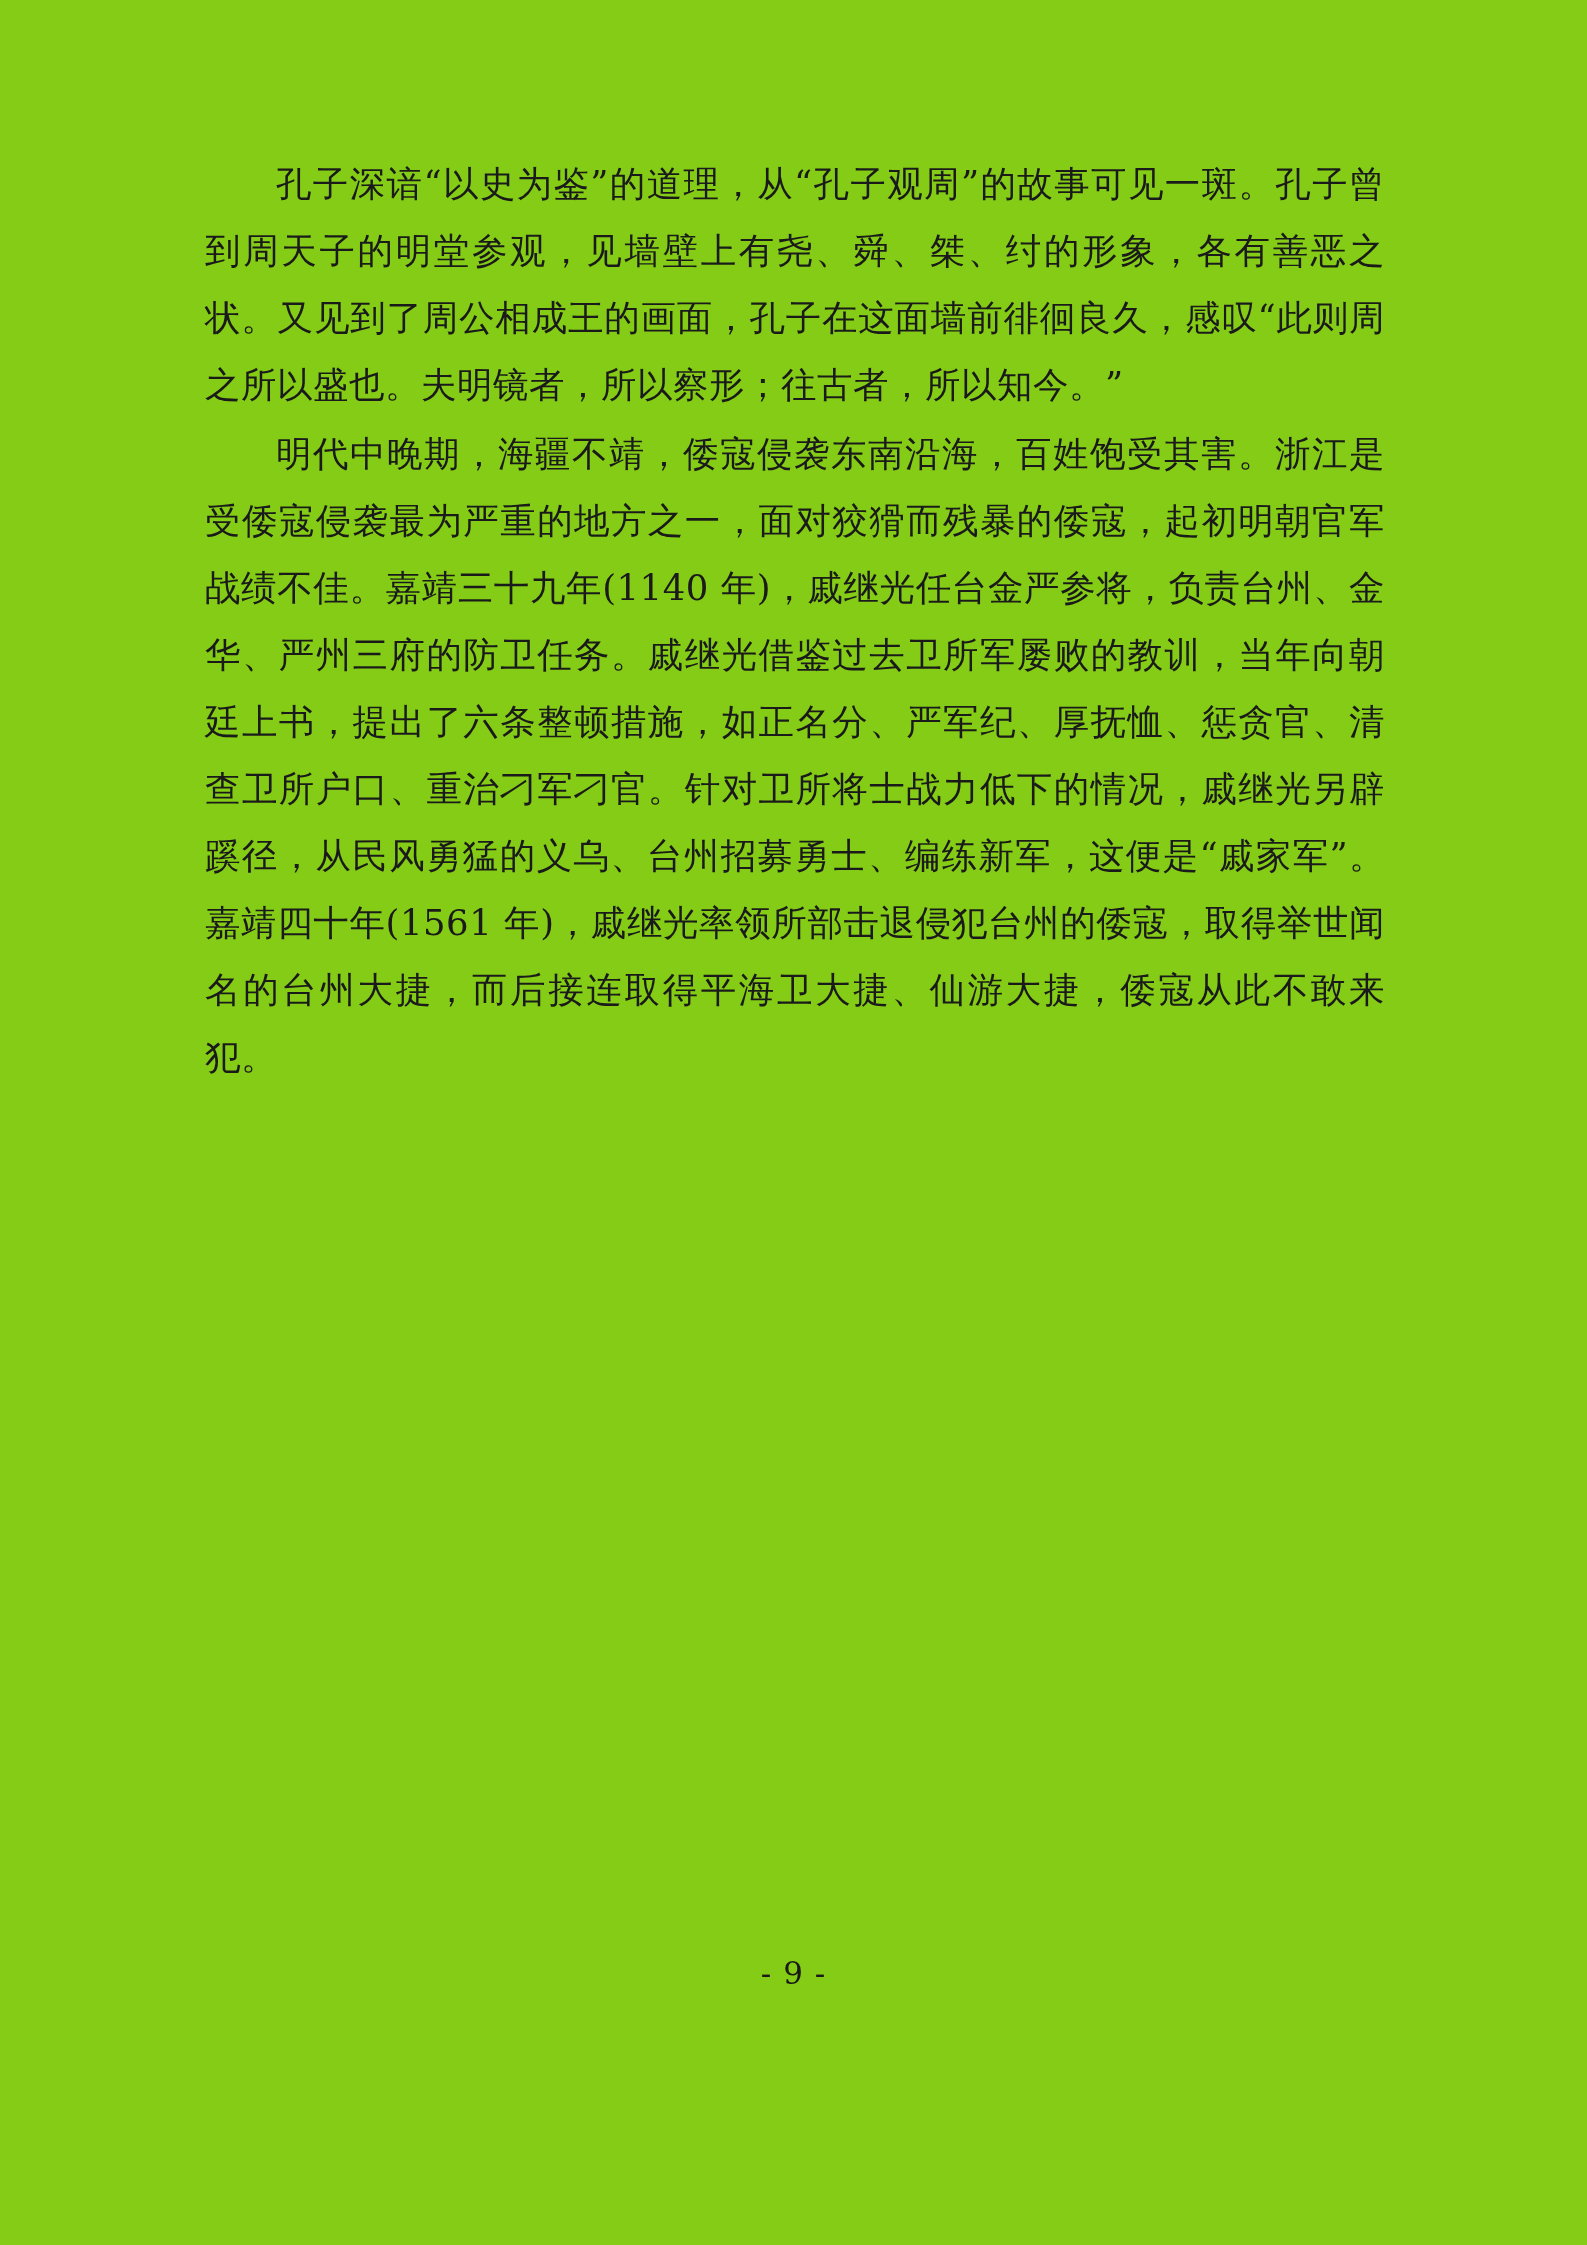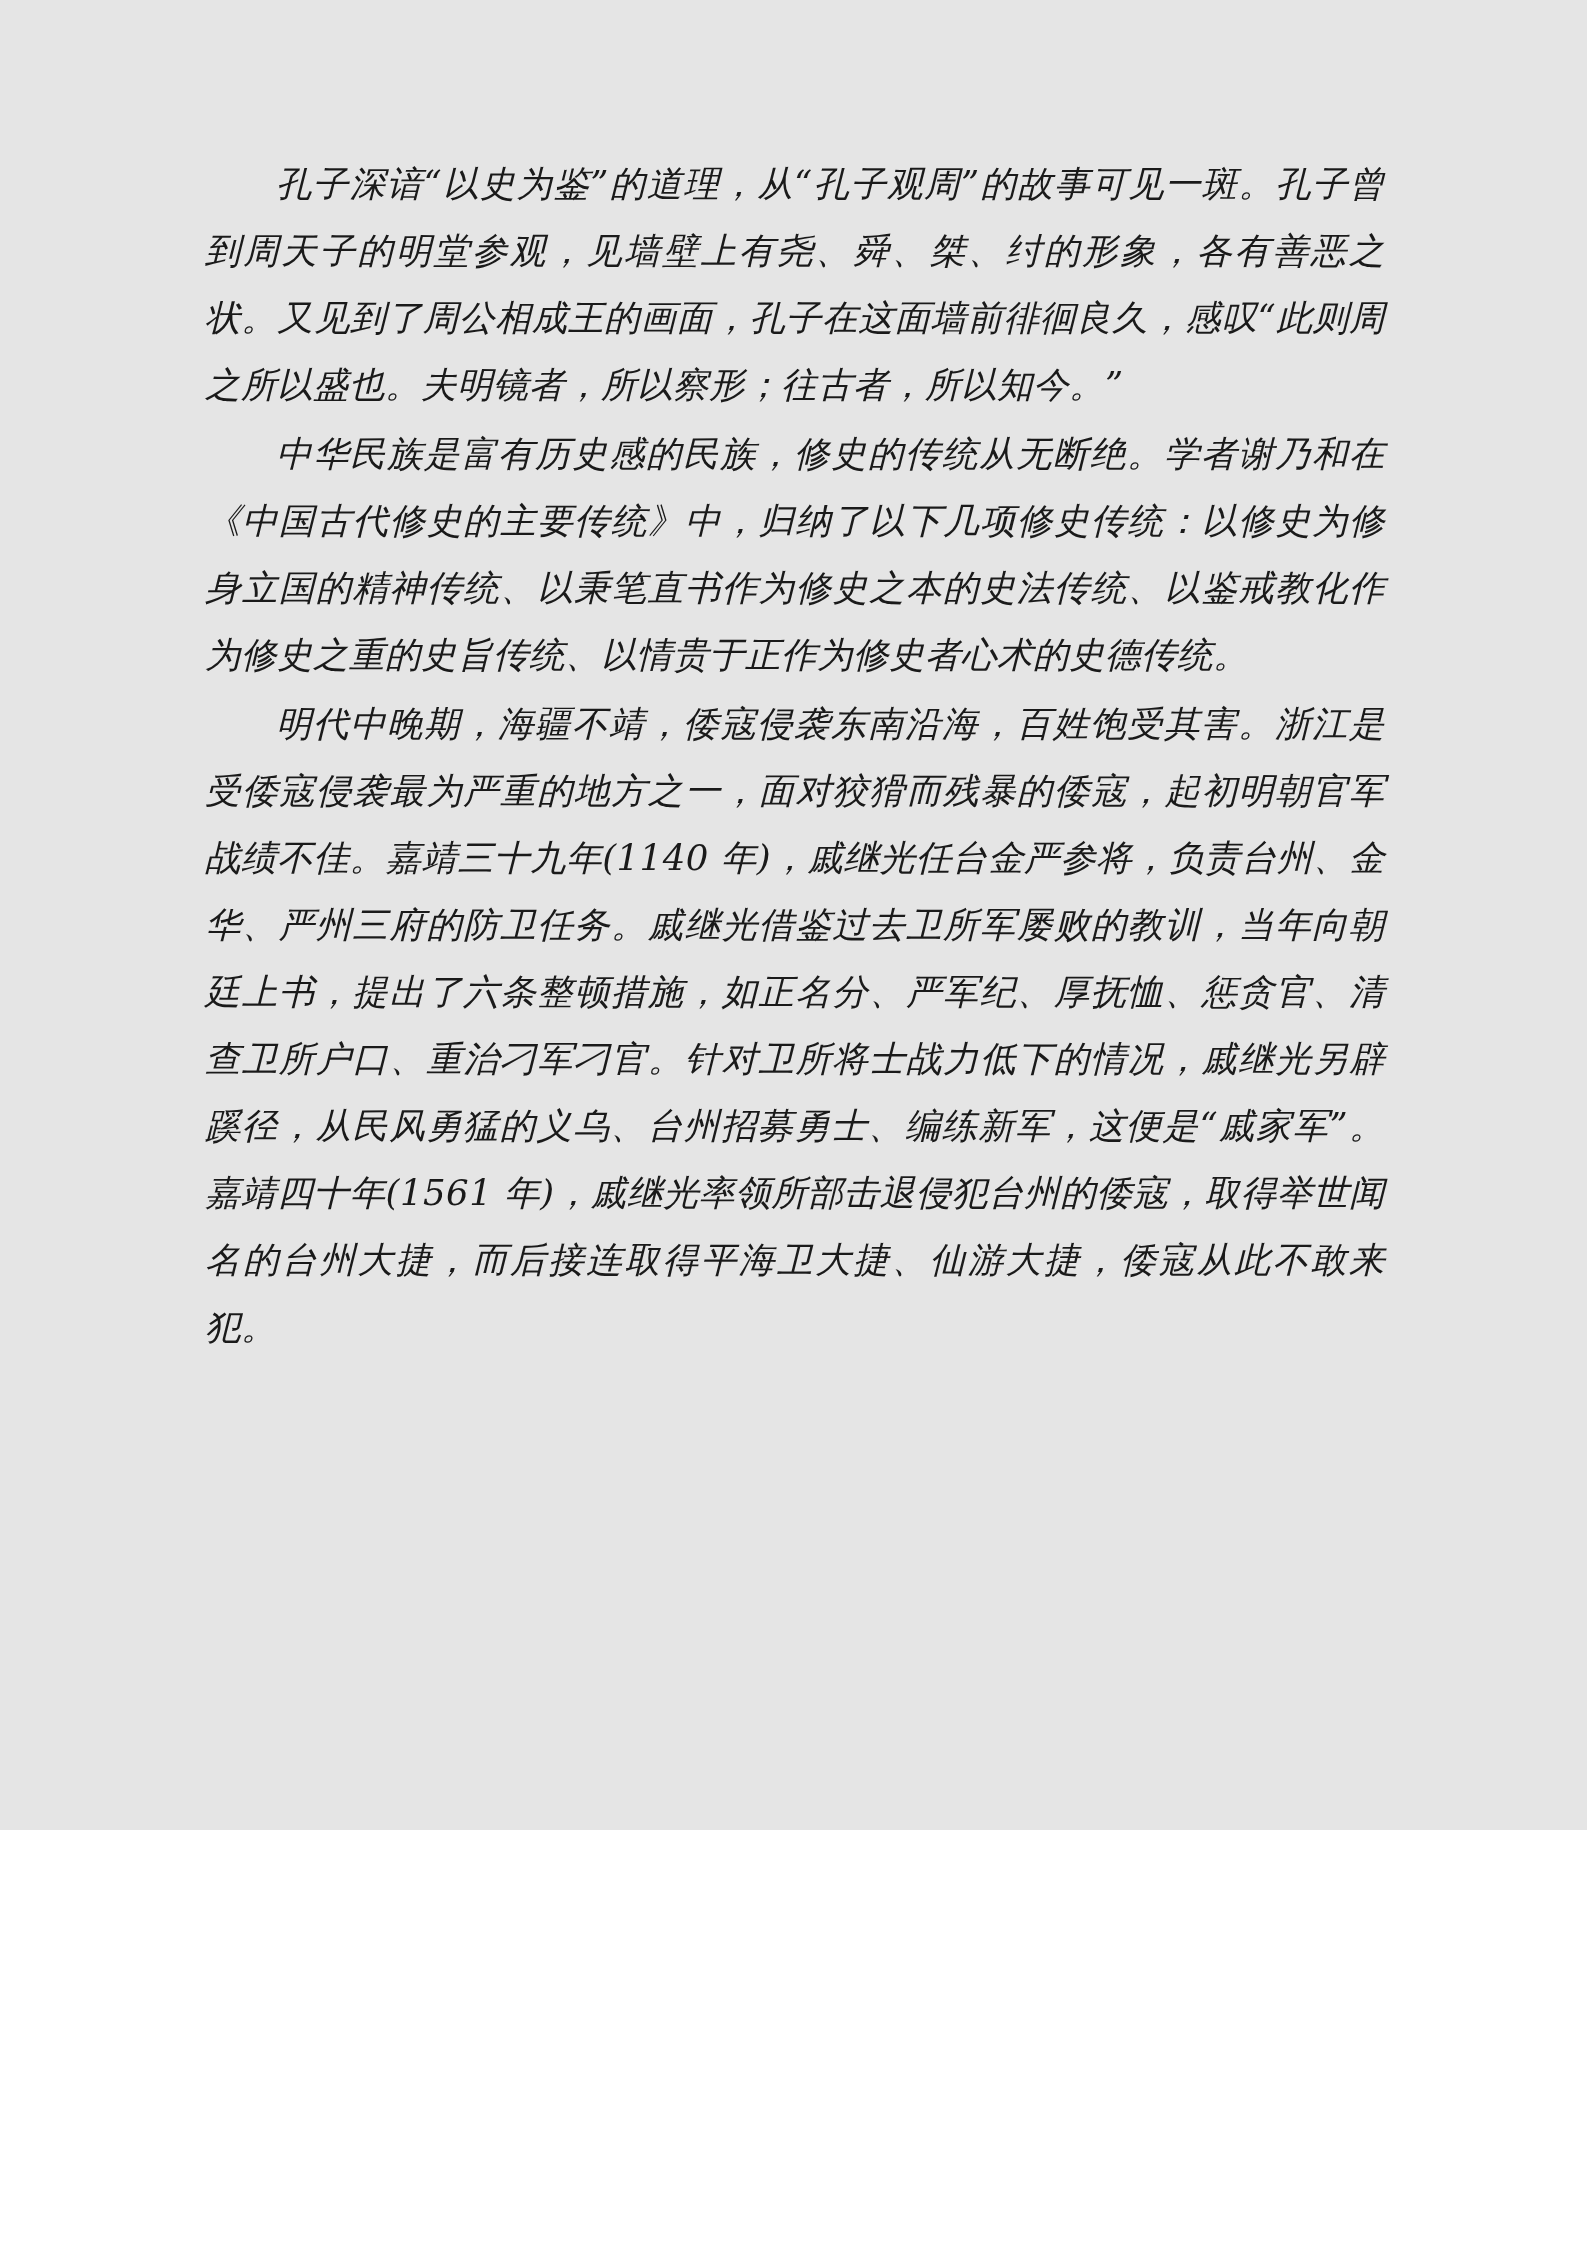--- a/index.html
+++ b/index.html
@@ -10,25 +10,24 @@
   body {
     width: 1587px;
     height: 2245px;
     font-family: "DejaVu Serif", "Liberation Serif", serif;
     color: #000000;
     -webkit-font-smoothing: antialiased;
   }
   .page {
     position: relative;
     width: 1587px;
-    height: 1830px;
+    height: 2245px;
     box-sizing: border-box;
-    background: #e5e5e5;
+    background: #84cc16;
     overflow: hidden;
-    font-style: italic;
   }
   .content {
     position: absolute;
     left: 205px;
     top: 150px;
     width: 1180px;
   }
   .para {
     margin: 0 0 2px 0;
     font-size: 35.5px;
@@ -51,17 +50,16 @@
     color: #1a1a1a;
     letter-spacing: 1px;
   }
 </style>
 </head>
 <body>
 
 <div class="page">
   <div class="content">
     <p class="para">孔子深谙“以史为鉴”的道理，从“孔子观周”的故事可见一斑。孔子曾到周天子的明堂参观，见墙壁上有尧、舜、桀、纣的形象，各有善恶之状。又见到了周公相成王的画面，孔子在这面墙前徘徊良久，感叹“此则周之所以盛也。夫明镜者，所以察形；往古者，所以知今。”</p>
-    <p class="para">中华民族是富有历史感的民族，修史的传统从无断绝。学者谢乃和在《中国古代修史的主要传统》中，归纳了以下几项修史传统：以修史为修身立国的精神传统、以秉笔直书作为修史之本的史法传统、以鉴戒教化作为修史之重的史旨传统、以情贵于正作为修史者心术的史德传统。</p>
     <p class="para">明代中晚期，海疆不靖，倭寇侵袭东南沿海，百姓饱受其害。浙江是受倭寇侵袭最为严重的地方之一，面对狡猾而残暴的倭寇，起初明朝官军战绩不佳。嘉靖三十九年(1140 年)，戚继光任台金严参将，负责台州、金华、严州三府的防卫任务。戚继光借鉴过去卫所军屡败的教训，当年向朝廷上书，提出了六条整顿措施，如正名分、严军纪、厚抚恤、惩贪官、清查卫所户口、重治刁军刁官。针对卫所将士战力低下的情况，戚继光另辟蹊径，从民风勇猛的义乌、台州招募勇士、编练新军，这便是“戚家军”。嘉靖四十年(1561 年)，戚继光率领所部击退侵犯台州的倭寇，取得举世闻名的台州大捷，而后接连取得平海卫大捷、仙游大捷，倭寇从此不敢来犯。</p>
   </div>
   <div class="footer">- 9 -</div>
 </div>
 
 </body></html>

